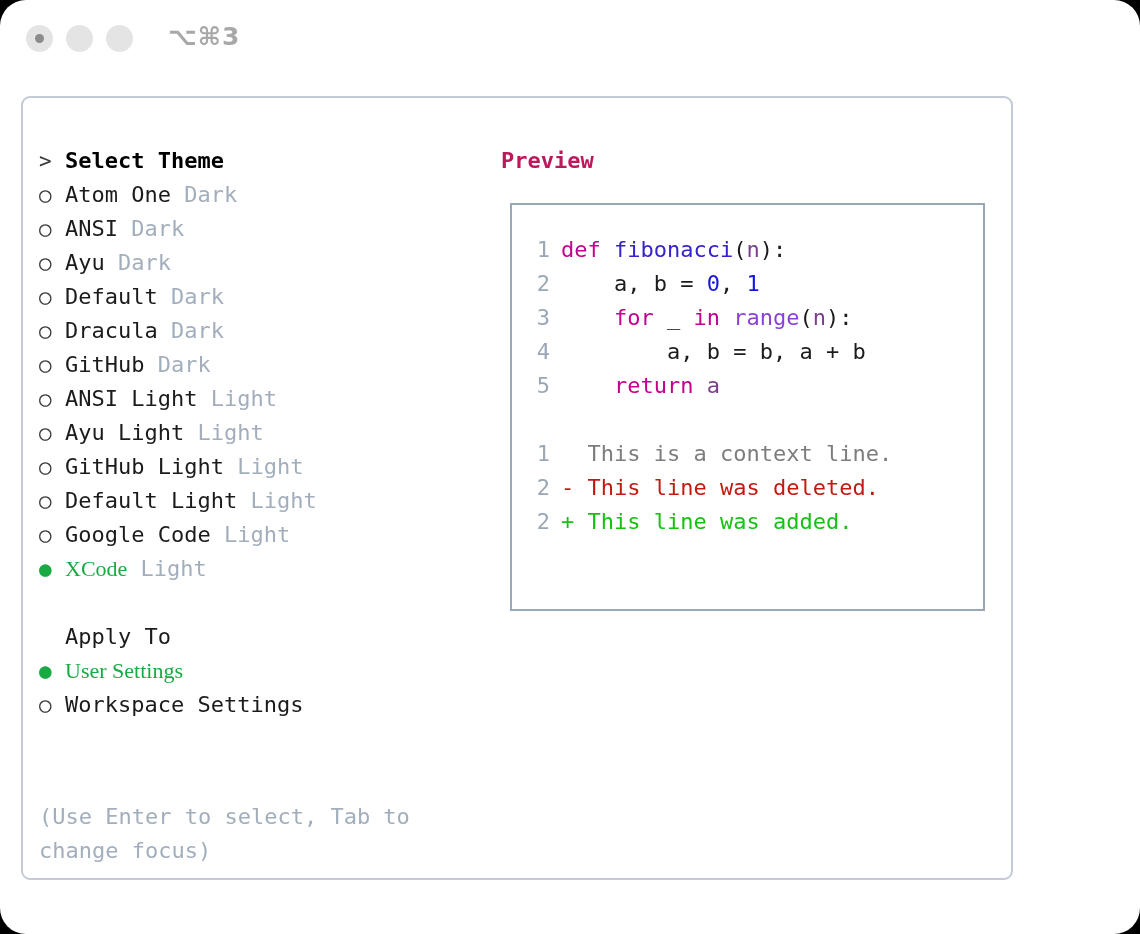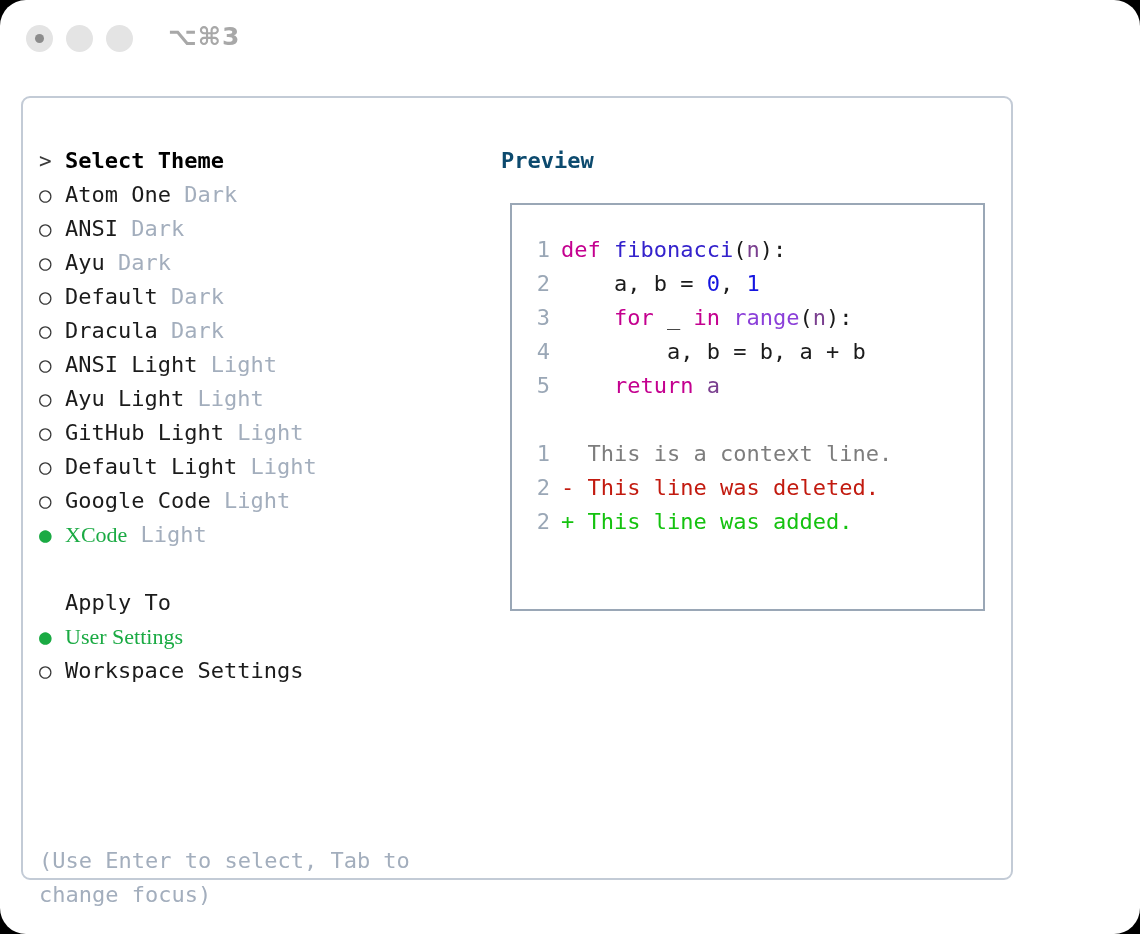--- a/index.html
+++ b/index.html
@@ -105,36 +105,36 @@
   .row .label { color: #1b1b1b; }
   .row.selected .label { color: #1aaa43; font-family: Liberation Serif, serif; }
   .badge {
     color: #a3aebd;
   }
   .gap { height: 34px; }
 
   #hint {
     position: absolute;
     left: 16px;
-    top: 746px;
+    top: 702px;
     width: 420px;
     font-size: 22px;
     line-height: 34px;
     color: #a3aebd;
     white-space: pre-wrap;
   }
 
   
   #preview-title {
     position: absolute;
     left: 478px;
     top: 46px;
     font-size: 22px;
     font-weight: bold;
-    color: #0c4a6e;
+    color: #be185d;
     line-height: 34px;
   }
   #preview-box {
     position: absolute;
     left: 487px;
     top: 105px;
     width: 475px;
     height: 408px;
     border: 2px solid #9aa7b6;
     box-sizing: border-box;
@@ -183,20 +183,21 @@
 
   <div id="panel">
 
     <div id="left-col">
         <div class="row header"><span class="bullet">&gt;</span><span class="label">Select Theme</span></div>
         <div class="row"><span class="bullet">○</span><span class="label">Atom One</span><span class="badge"> Dark</span></div>
         <div class="row"><span class="bullet">○</span><span class="label">ANSI</span><span class="badge"> Dark</span></div>
         <div class="row"><span class="bullet">○</span><span class="label">Ayu</span><span class="badge"> Dark</span></div>
         <div class="row"><span class="bullet">○</span><span class="label">Default</span><span class="badge"> Dark</span></div>
         <div class="row"><span class="bullet">○</span><span class="label">Dracula</span><span class="badge"> Dark</span></div>
+        <div class="row"><span class="bullet">○</span><span class="label">GitHub</span><span class="badge"> Dark</span></div>
         <div class="row"><span class="bullet">○</span><span class="label">ANSI Light</span><span class="badge"> Light</span></div>
         <div class="row"><span class="bullet">○</span><span class="label">Ayu Light</span><span class="badge"> Light</span></div>
         <div class="row"><span class="bullet">○</span><span class="label">GitHub Light</span><span class="badge"> Light</span></div>
         <div class="row"><span class="bullet">○</span><span class="label">Default Light</span><span class="badge"> Light</span></div>
         <div class="row"><span class="bullet">○</span><span class="label">Google Code</span><span class="badge"> Light</span></div>
         <div class="row selected"><span class="bullet sel">●</span><span class="label">XCode</span><span class="badge"> Light</span></div>
         <div class="gap"></div>
         <div class="row"><span class="bullet"> </span><span class="label">Apply To</span></div>
         <div class="row selected"><span class="bullet sel">●</span><span class="label">User Settings</span></div>
         <div class="row"><span class="bullet">○</span><span class="label">Workspace Settings</span></div>

